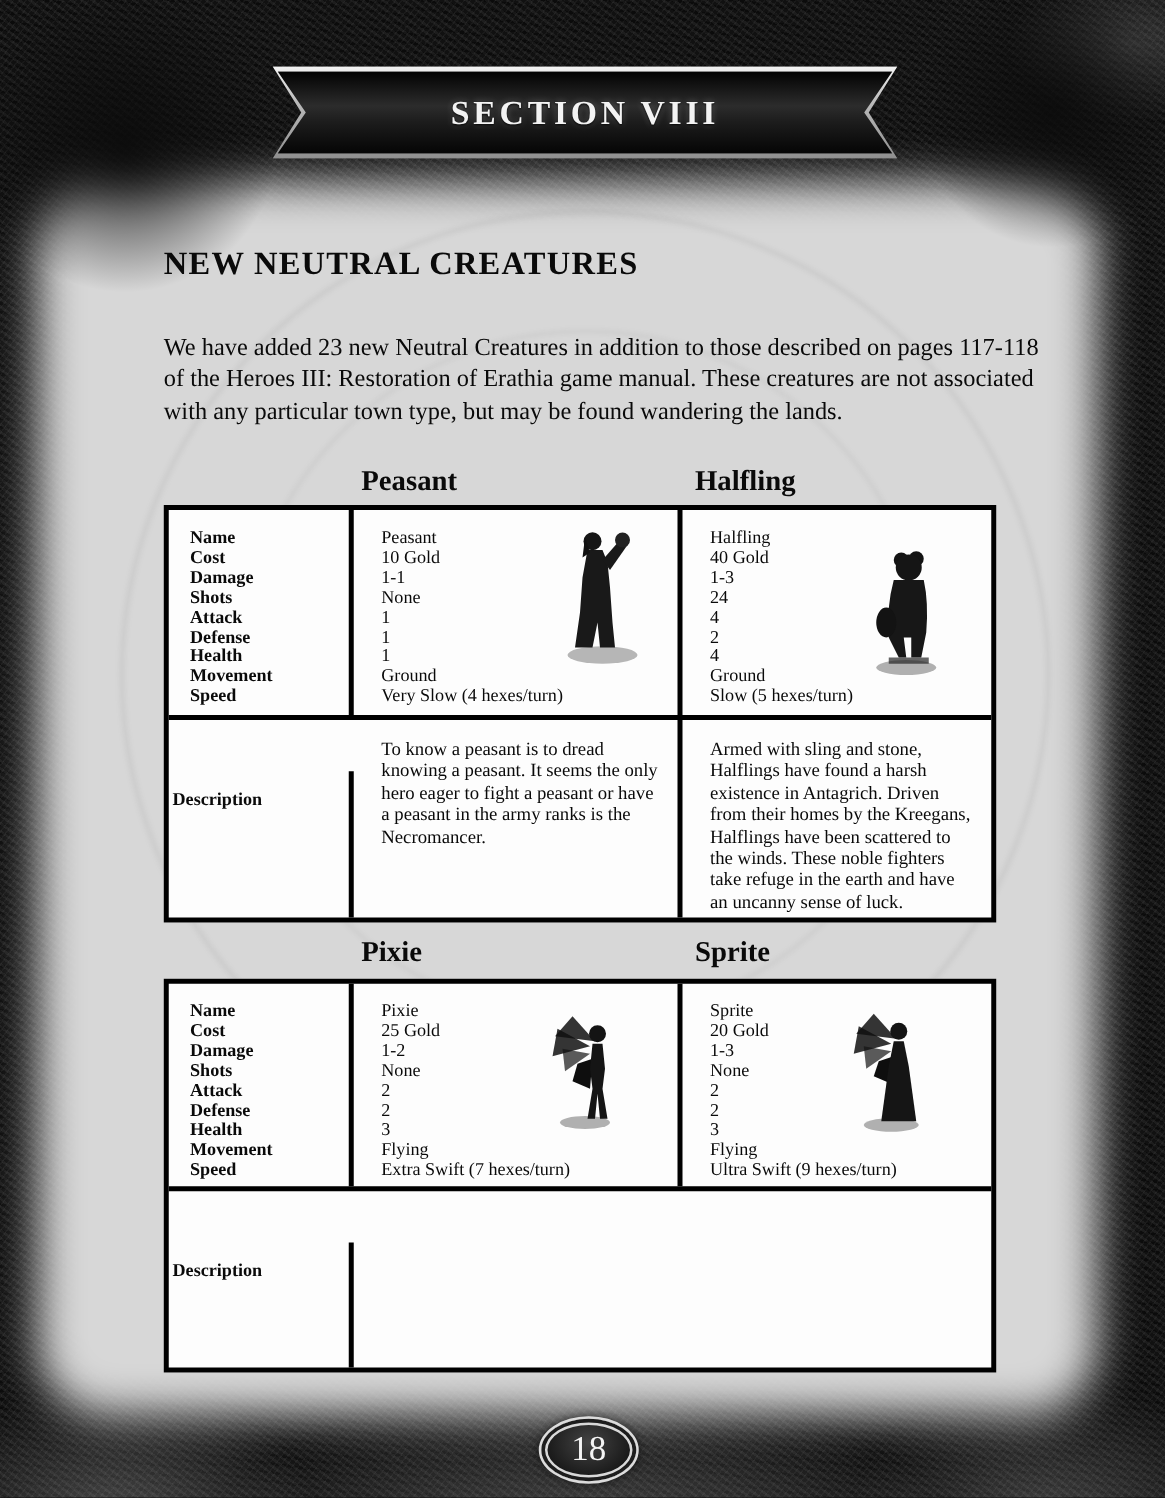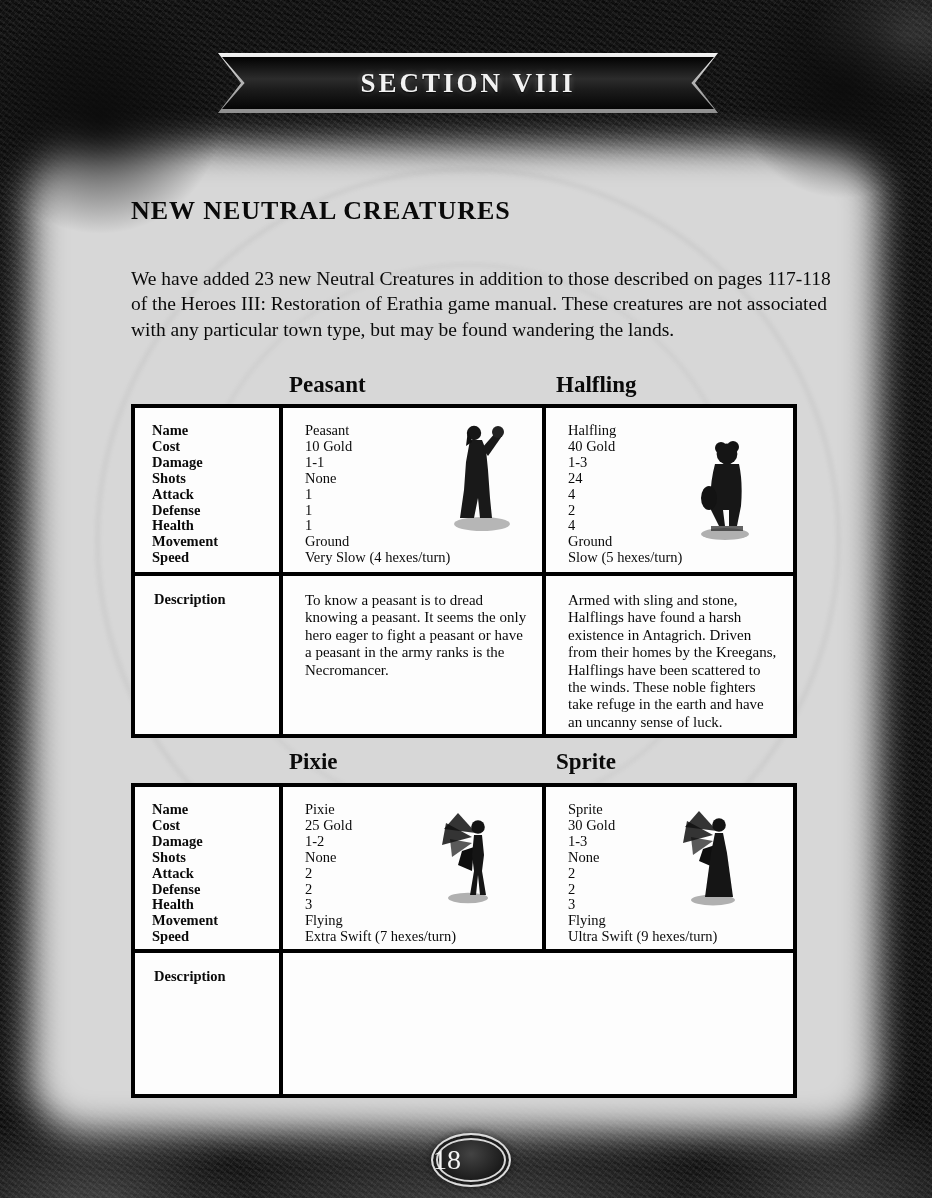--- a/index.html
+++ b/index.html
@@ -27,21 +27,21 @@
   .blob-tl { left:-70px; top:-50px; width:340px; height:330px;
     background:radial-gradient(closest-side, rgba(12,12,12,0.95), rgba(12,12,12,0) 72%); }
   .blob-tr { right:-60px; top:-60px; width:300px; height:300px;
     background:radial-gradient(closest-side, rgba(12,12,12,0.9), rgba(12,12,12,0) 72%); }
   .watermark { position:absolute; border-radius:50%; border:3px solid rgba(110,110,110,0.13); filter:blur(2px); }
   .wm-outer { left:96px; top:168px; width:744px; height:744px; }
   .wm-inner { left:192px; top:264px; width:552px; height:552px; border-width:2px; }
 
   
   .banner {
-    position:absolute; left:218px; top:53px; width:500px; height:60px;
+    position:absolute; left:218px; top:53px; width:500px; height:74px;
     background:linear-gradient(180deg,#f4f4f4,#b9b9b9 40%,#8f8f8f);
     clip-path:polygon(0% 0%, 100% 0%, 95.4% 50%, 100% 100%, 0% 100%, 4.6% 50%);
     filter:drop-shadow(0 3px 4px rgba(0,0,0,0.5));
     text-decoration:underline;
   }
   .banner-inner {
     position:absolute; inset:4px;
     background:linear-gradient(180deg,#020202,#2c2c2c 42%,#1c1c1c 62%,#050505);
     clip-path:polygon(0% 0%, 100% 0%, 95.4% 50%, 100% 100%, 0% 100%, 4.6% 50%);
     display:flex; align-items:center; justify-content:center;
@@ -67,32 +67,32 @@
   .trow-stats { border-bottom:4px solid #000; }
   .trow-desc { flex:1; }
   .cell { position:relative; }
   .col-label { width:148px; border-right:4px solid #000; flex:none; }
   .col-val { width:263px; border-right:4px solid #000; flex:none; }
   .col-val-last { flex:1; border-right:none; }
   .stats-pad { padding:15px 6px 0 17px; }
   .vals-pad { padding:15px 4px 0 22px; }
   .sline { font-size:14.5px; line-height:15.9px; white-space:nowrap; }
   .b { font-weight:bold; }
-  .desc-pad { padding:16px 6px 0 19px; }
+  .desc-pad { padding:16px 6px 0 3px;margin-top:41px; }
   .desc-text { padding:16px 12px 0 22px; font-size:15px; line-height:17.4px; }
   .cicon { position:absolute; filter:blur(0.4px); }
 
   
   .pagenum {
     position:absolute; left:431px; top:1133px; width:80px; height:54px;
     border-radius:50%;
     border:2px solid #dcdcdc;
     box-shadow: inset 0 0 0 3px #1d1d1d, inset 0 0 0 5px #d8d8d8, 0 0 8px rgba(0,0,0,0.6);
     background:radial-gradient(ellipse at 50% 38%, #434343, #101010 78%);
-    display:flex; align-items:center; 
+    display:flex; align-items:center; justify-content:center;
   }
   .pagenum span { color:#f4f4f4; font-size:28px; }
 </style>
 </head>
 <body>
 
 <div class="page-glow"></div>
 <div class="blob blob-tl"></div>
 <div class="blob blob-tr"></div>
 <div class="watermark wm-outer"></div>
@@ -203,21 +203,21 @@
         <path d="M12 1 L21 11 L5 9 Z" fill="#101010" opacity="0.85"></path>
         <path d="M6 6 L19 13 L4 17 Z" fill="#101010" opacity="0.85"></path>
         <path d="M8 14 L19 16 L9 23 Z" fill="#141414" opacity="0.7"></path>
         <path d="M14 20 L20 18 L19 30 L12 27 Z" fill="#0e0e0e"></path>
         <path d="M20 12 L24 12 L25 22 L24 30 L26 42 L23 42 L22 32 L21 42 L18 42 L20 30 L19 22 Z" fill="#151515"></path>
         <circle cx="22" cy="8" r="3.4" fill="#141414"></circle>
       </svg>
     </div>
     <div class="cell col-val-last vals-pad">
       <div class="sline">Sprite</div>
-      <div class="sline">30 Gold</div>
+      <div class="sline">20 Gold</div>
       <div class="sline">1-3</div>
       <div class="sline">None</div>
       <div class="sline">2</div>
       <div class="sline">2</div>
       <div class="sline">3</div>
       <div class="sline">Flying</div>
       <div class="sline">Ultra Swift (9 hexes/turn)</div>
       <svg class="cicon" style="right:40px; top:22px;" width="76" height="98" viewBox="0 0 38 49">
         <ellipse cx="18" cy="45.5" rx="11" ry="2.7" fill="#000" opacity="0.3"></ellipse>
         <path d="M11 1 L20 11 L4 9 Z" fill="#101010" opacity="0.85"></path>

